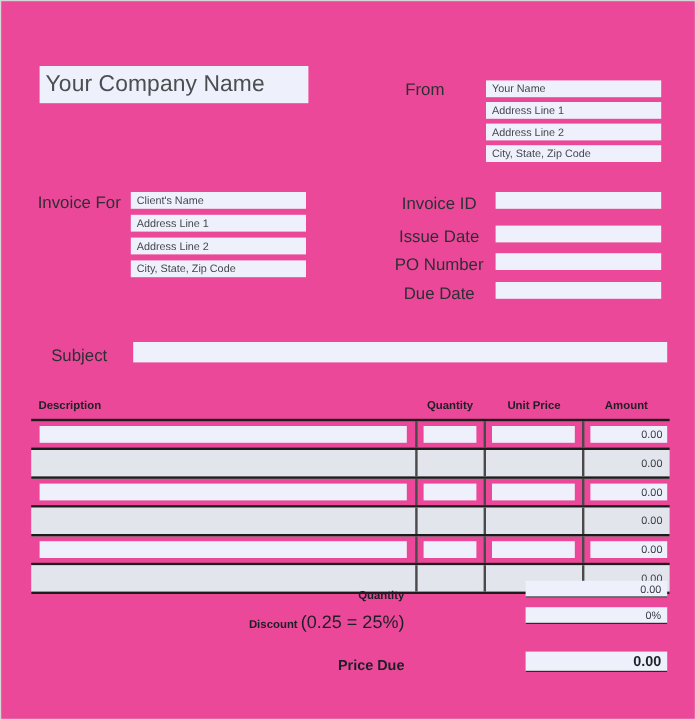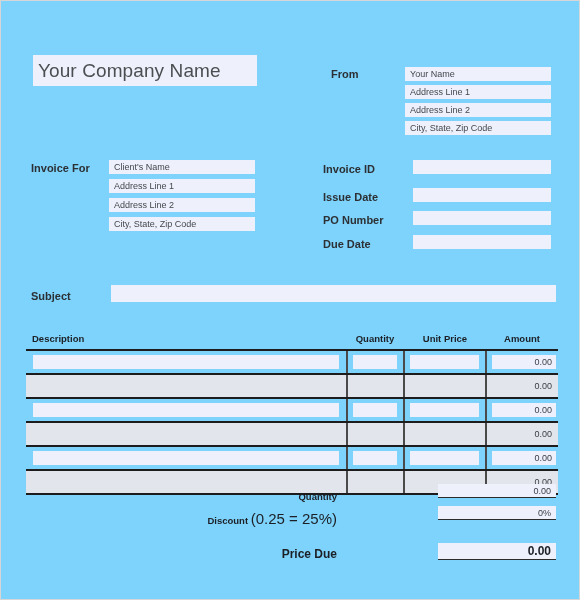--- a/index.html
+++ b/index.html
@@ -8,21 +8,21 @@
     background: #ffffff;
   }
   body {
     font-family: "Liberation Sans", sans-serif;
     -webkit-font-smoothing: antialiased;
   }
   #page {
     position: relative;
     width: 580px;
     height: 600px;
-    background: #7dd3fc;
+    background: #ec4899;
     border: 1px solid #d6d6d6;
     box-sizing: border-box;
     overflow: hidden;
   }
 
   
   .field {
     background: #eef1fb;
     box-sizing: border-box;
   }
@@ -41,24 +41,24 @@
     line-height: 31px;
     font-size: 19px;
     color: #4c4f52;
     padding-left: 5px;
     letter-spacing: 0.1px;
   }
 
   
   .lbl {
     position: absolute;
-    font-size: 11px;
-    font-weight: bold;
+    font-size: 14px;
+    font-weight: normal;
     color: #2c2f33;
-    text-align: left;
+    text-align: center;
     line-height: 14px;
   }
   .val {
     position: absolute;
     font-size: 9px;
     color: #44474d;
     line-height: 14px;
     padding-left: 5px;
     box-sizing: border-box;
   }

